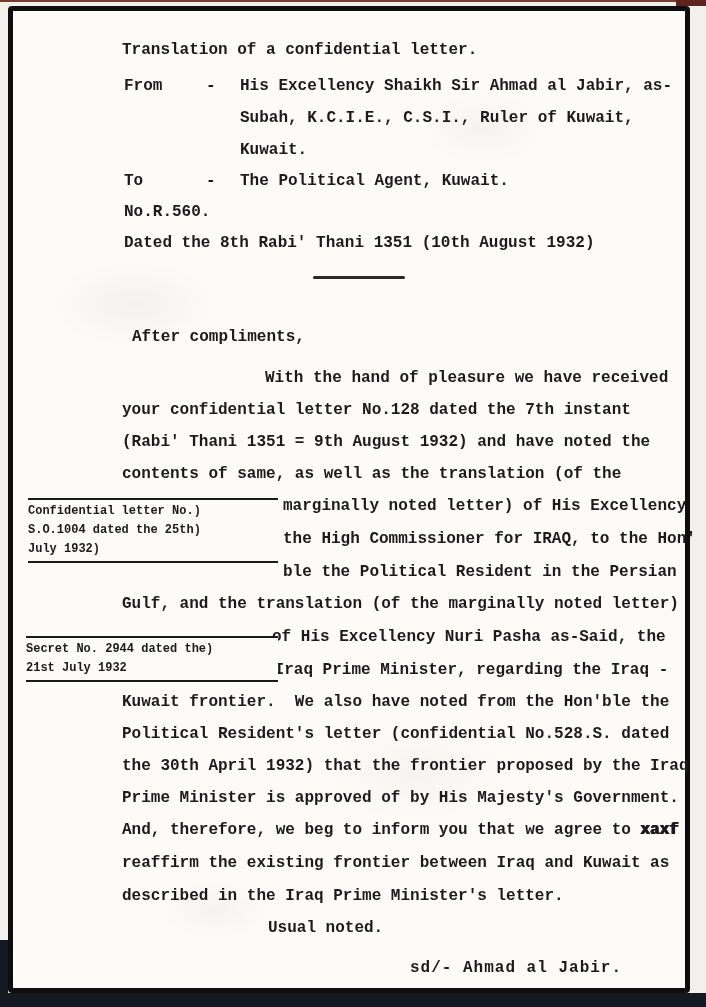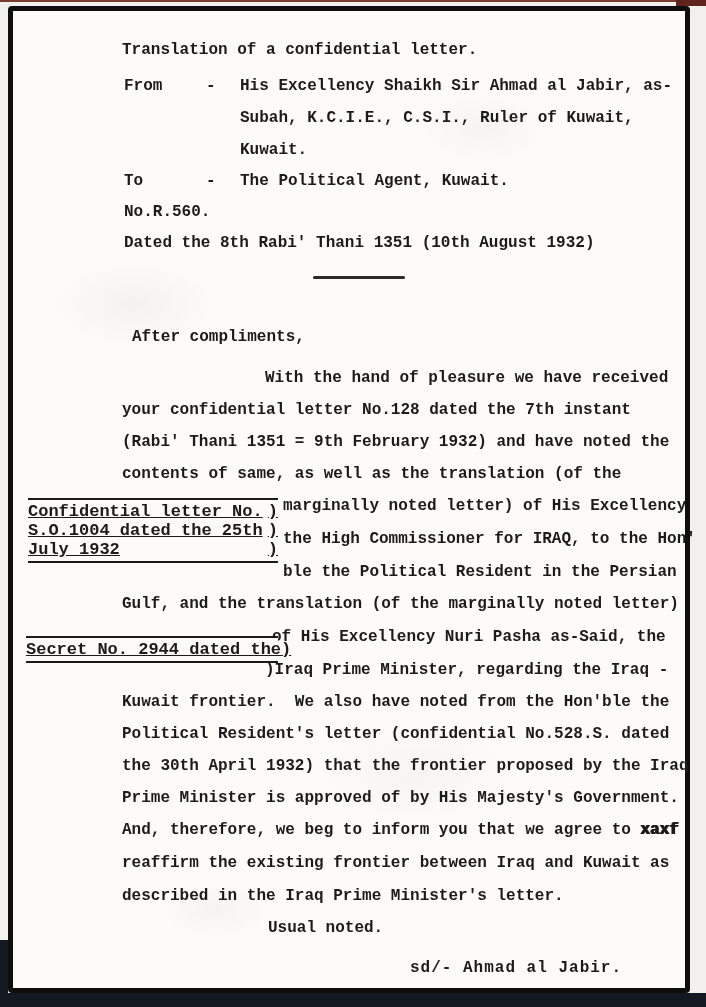--- a/index.html
+++ b/index.html
@@ -40,23 +40,23 @@
 
   .overstrike{font-weight:900;text-shadow:0.7px 0 0 #1b1b1b, -0.7px 0 0 #1b1b1b;text-align:center;}
 
   .mnote{
     position:absolute;
     border-top:2px solid #1b1b1b;border-bottom:2px solid #1b1b1b;
     padding:2px 0 2px 0;
     background:#fcfbf7;
   }
   .mnote .row{
-    display:flex;justify-content:space-between;
-    font-weight:bold;font-size:17px;line-height:19px;
-    color:#1b1b1b;white-space:pre;text-decoration:underline;
+    display:flex;justify-content:flex-start;
+    font-weight:bold;font-size:12px;line-height:19px;
+    color:#1b1b1b;white-space:pre;
   }
   .sig{letter-spacing:1px;}
 </style>
 </head>
 <body>
 
 <div class="top-line"></div>
 <div class="corner-notch"></div>
 
 <div class="frame"></div>
@@ -75,21 +75,21 @@
 
 <div class="t" style="left:124px;top:202px">No.R.560.</div>
 <div class="t" style="left:124px;top:233px">Dated the 8th Rabi' Thani 1351 (10th August 1932)</div>
 
 <div class="divider"></div>
 
 <div class="t" style="left:132px;top:327px">After compliments,</div>
 
 <div class="t" style="left:265px;top:368px">With the hand of pleasure we have received</div>
 <div class="t" style="left:122px;top:400px">your confidential letter No.128 dated the 7th instant</div>
-<div class="t" style="left:122px;top:432px">(Rabi' Thani 1351 = 9th February 1932) and have noted the</div>
+<div class="t" style="left:122px;top:432px">(Rabi' Thani 1351 = 9th August 1932) and have noted the</div>
 <div class="t" style="left:122px;top:464px">contents of same, as well as the translation (of the</div>
 <div class="t" style="left:283px;top:496px">marginally noted letter) of His Excellency</div>
 <div class="t" style="left:283px;top:529px">the High Commissioner for IRAQ, to the Hon'</div>
 <div class="t" style="left:283px;top:562px">ble the Political Resident in the Persian</div>
 <div class="t" style="left:122px;top:594px">Gulf, and the translation (of the marginally noted letter)</div>
 <div class="t" style="left:272px;top:627px">of His Excellency Nuri Pasha as-Said, the</div>
 <div class="t" style="left:265px;top:660px">)Iraq Prime Minister, regarding the Iraq -</div>
 <div class="t" style="left:122px;top:692px">Kuwait frontier.  We also have noted from the Hon'ble the</div>
 <div class="t" style="left:122px;top:724px">Political Resident's letter (confidential No.528.S. dated</div>
 <div class="t" style="left:122px;top:756px">the 30th April 1932) that the frontier proposed by the Iraq</div>
@@ -99,19 +99,20 @@
 <div class="t" style="left:122px;top:886px">described in the Iraq Prime Minister's letter.</div>
 
 <div class="mnote" style="left:28px;top:498px;width:250px">
   <div class="row"><span>Confidential letter No.</span><span>)</span></div>
   <div class="row"><span>S.O.1004 dated the 25th</span><span>)</span></div>
   <div class="row"><span>July 1932</span><span>)</span></div>
 </div>
 
 <div class="mnote" style="left:26px;top:636px;width:252px">
   <div class="row"><span>Secret No. 2944 dated the</span><span>)</span></div>
+  <div class="row"><span>21st July 1932</span><span></span></div>
 </div>
 
 <div class="t" style="left:268px;top:918px">Usual noted.</div>
 <div class="t sig" style="left:410px;top:958px">sd/- Ahmad al Jabir.</div>
 
 <div class="bottom-strip"></div>
 <div class="left-sliver"></div>
 
 </body></html>

